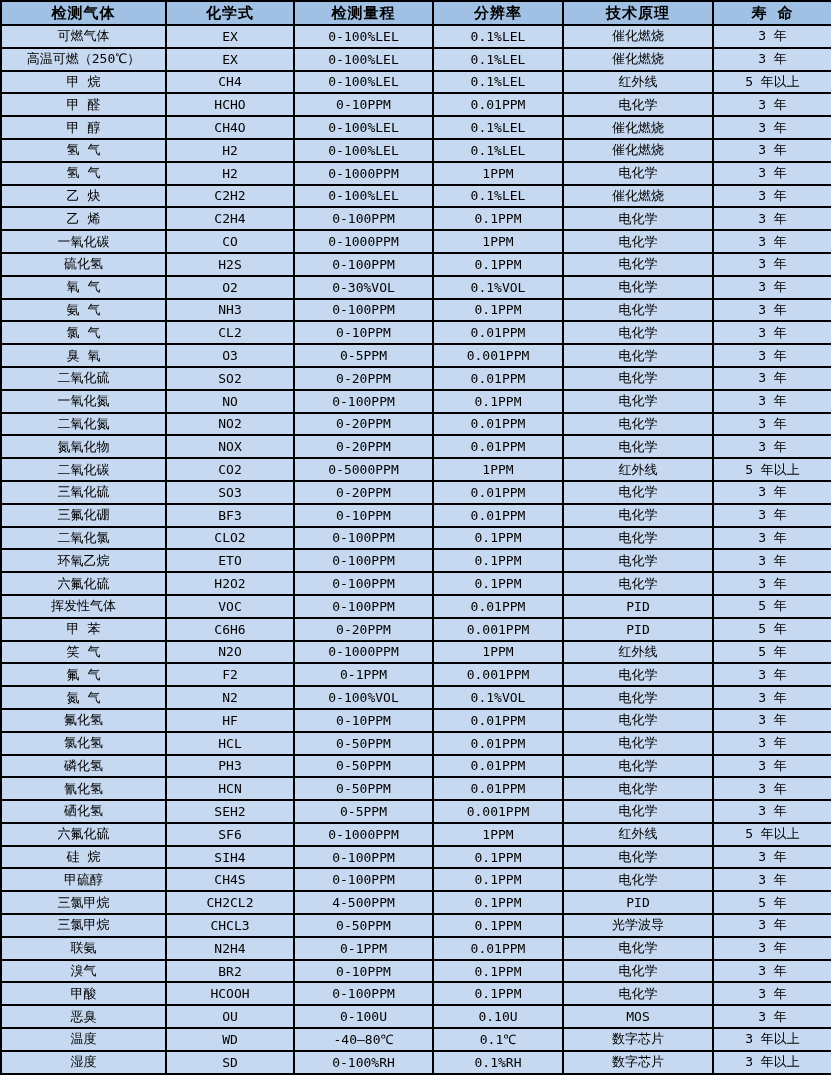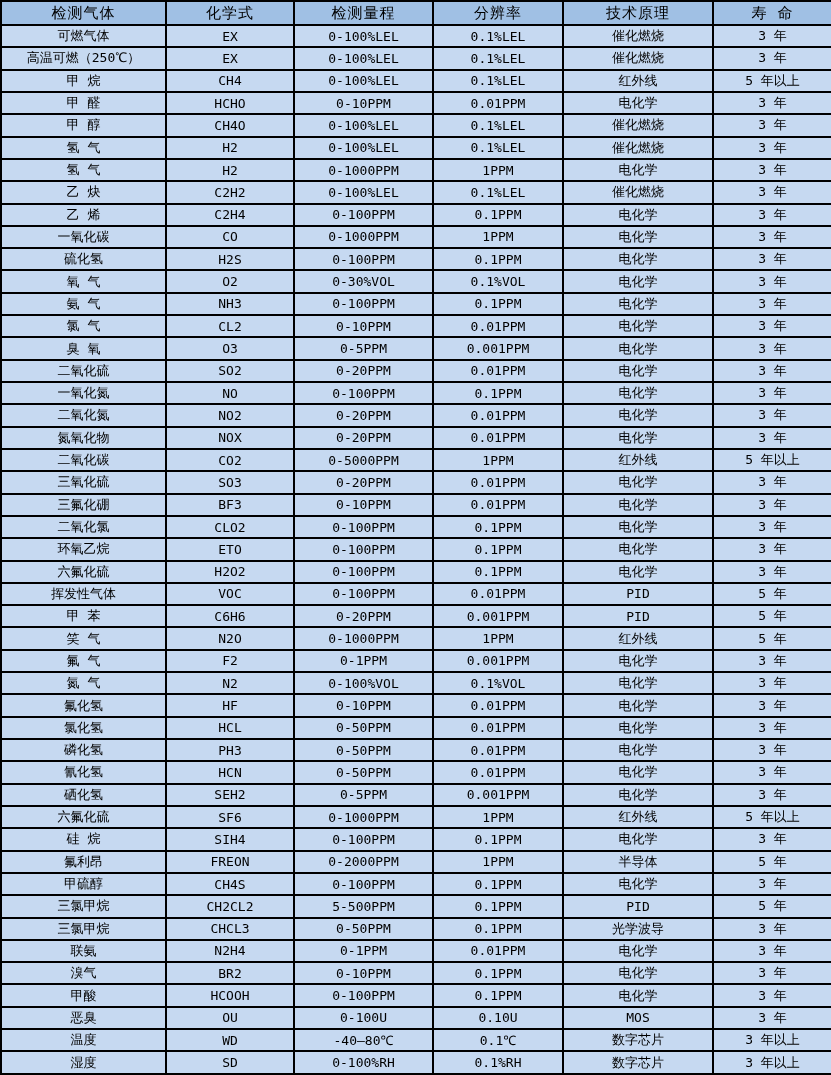--- a/index.html
+++ b/index.html
@@ -29,21 +29,21 @@
     white-space: nowrap;
   }
 
   .spec-table thead tr {
     height: 24px;
     background: var(--header-bg, #a0c0e4);
   }
 
   .spec-table th {
     font-size: 15px;
-    font-weight: normal;
+    font-weight: bold;
     letter-spacing: 1px;
   }
 
   .spec-table tbody tr {
     height: 15px;
     background: var(--row-bg, #c6d9f1);
   }
 
   .spec-table td {
     font-size: 13px;
@@ -363,39 +363,31 @@
       </tr>
       <tr>
         <td>硅 烷</td>
         <td>SIH4</td>
         <td>0-100PPM</td>
         <td>0.1PPM</td>
         <td>电化学</td>
         <td>3 年</td>
       </tr>
       <tr>
-        <td>氟利昂</td>
-        <td>FREON</td>
-        <td>0-2000PPM</td>
-        <td>1PPM</td>
-        <td>半导体</td>
-        <td>5 年</td>
-      </tr>
-      <tr>
         <td>甲硫醇</td>
         <td>CH4S</td>
         <td>0-100PPM</td>
         <td>0.1PPM</td>
         <td>电化学</td>
         <td>3 年</td>
       </tr>
       <tr>
         <td>三氯甲烷</td>
         <td>CH2CL2</td>
-        <td>5-500PPM</td>
+        <td>4-500PPM</td>
         <td>0.1PPM</td>
         <td>PID</td>
         <td>5 年</td>
       </tr>
       <tr>
         <td>三氯甲烷</td>
         <td>CHCL3</td>
         <td>0-50PPM</td>
         <td>0.1PPM</td>
         <td>光学波导</td>

